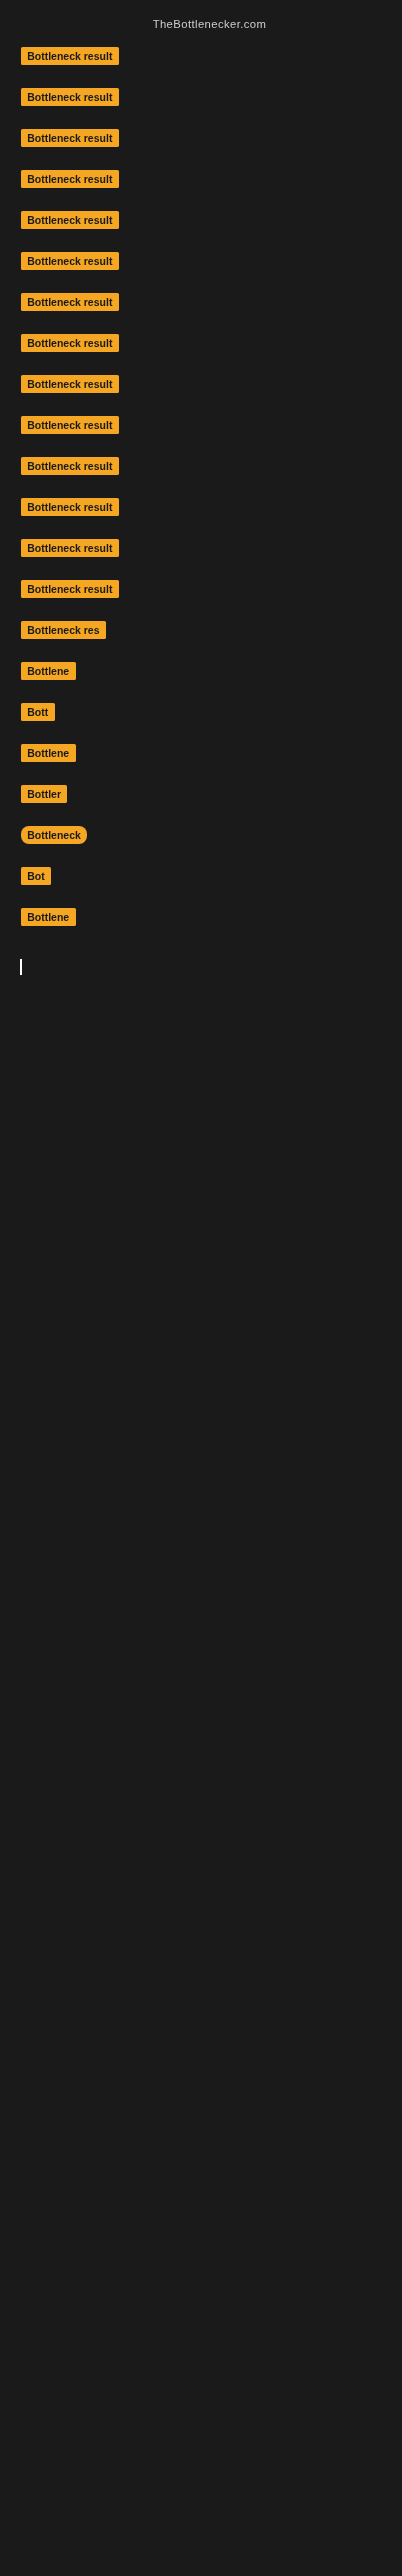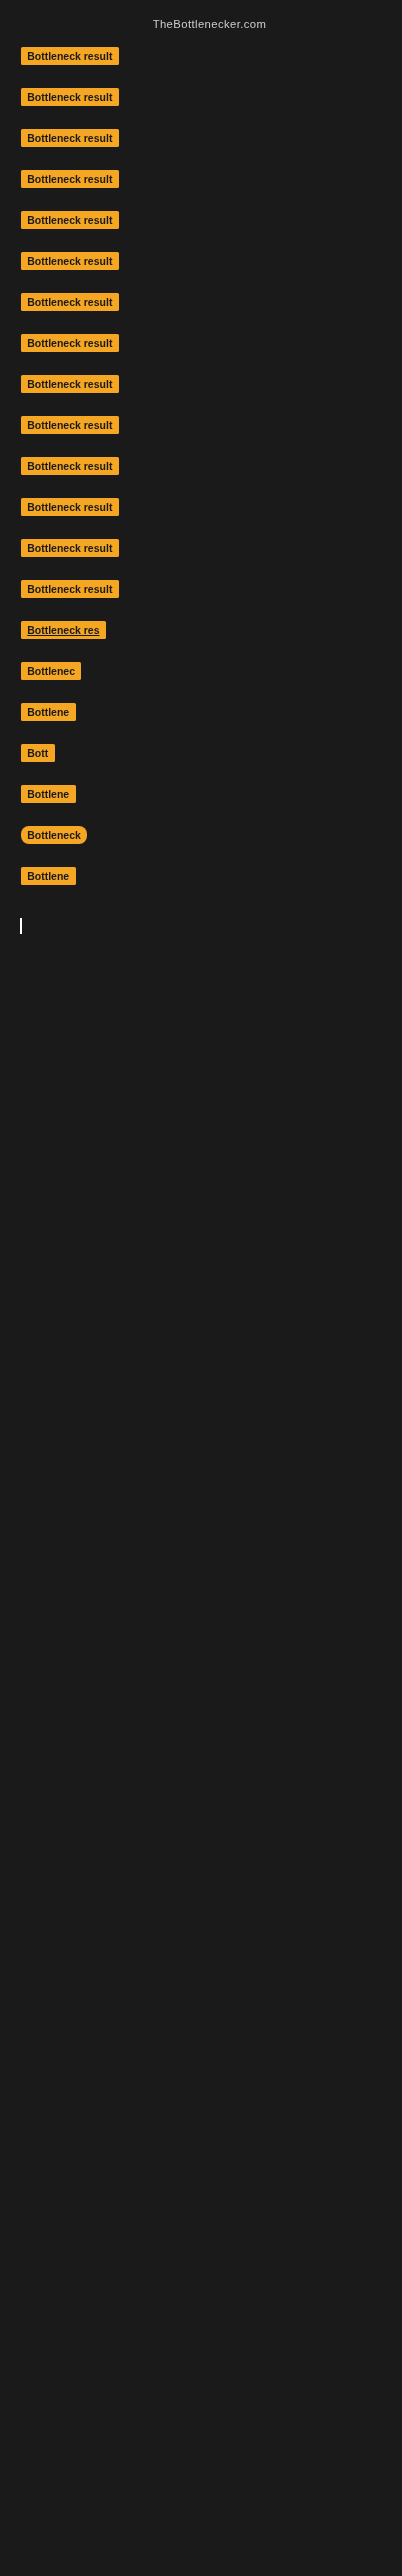--- a/index.html
+++ b/index.html
@@ -95,36 +95,39 @@
     <div class="card-row">
       <div class="bottleneck-card" style="max-width: 113px;">Bottleneck result</div>
     </div>
     <div class="card-row">
       <div class="bottleneck-card" style="max-width: 113px;">Bottleneck result</div>
     </div>
     <div class="card-row">
       <div class="bottleneck-card" style="max-width: 113px;">Bottleneck result</div>
     </div>
     <div class="card-row">
-      <div class="bottleneck-card" style="max-width: 97px; text-decoration: underline;">Bottleneck res</div>
-    </div>
-    <div class="card-row">
-      <div class="bottleneck-card" style="max-width: 60px;">Bottlenec</div>
+      <div class="bottleneck-card" style="max-width: 97px;">Bottleneck res</div>
     </div>
     <div class="card-row">
       <div class="bottleneck-card" style="max-width: 60px;">Bottlene</div>
     </div>
     <div class="card-row">
       <div class="bottleneck-card" style="max-width: 36px;">Bott</div>
     </div>
     <div class="card-row">
       <div class="bottleneck-card" style="max-width: 60px;">Bottlene</div>
     </div>
     <div class="card-row">
+      <div class="bottleneck-card" style="max-width: 60px;">Bottler</div>
+    </div>
+    <div class="card-row">
       <div class="bottleneck-card" style="max-width: 81px; border-radius: 8px;">Bottleneck</div>
+    </div>
+    <div class="card-row">
+      <div class="bottleneck-card" style="max-width: 36px;">Bot</div>
     </div>
     <div class="card-row">
       <div class="bottleneck-card" style="max-width: 60px;">Bottlene</div>
     </div>
   </div>
 
 <div style="height: 483px; display: flex; align-items: flex-start; padding: 16px 4.8px;">
   <span class="cursor-indicator"></span>
 </div>
 

